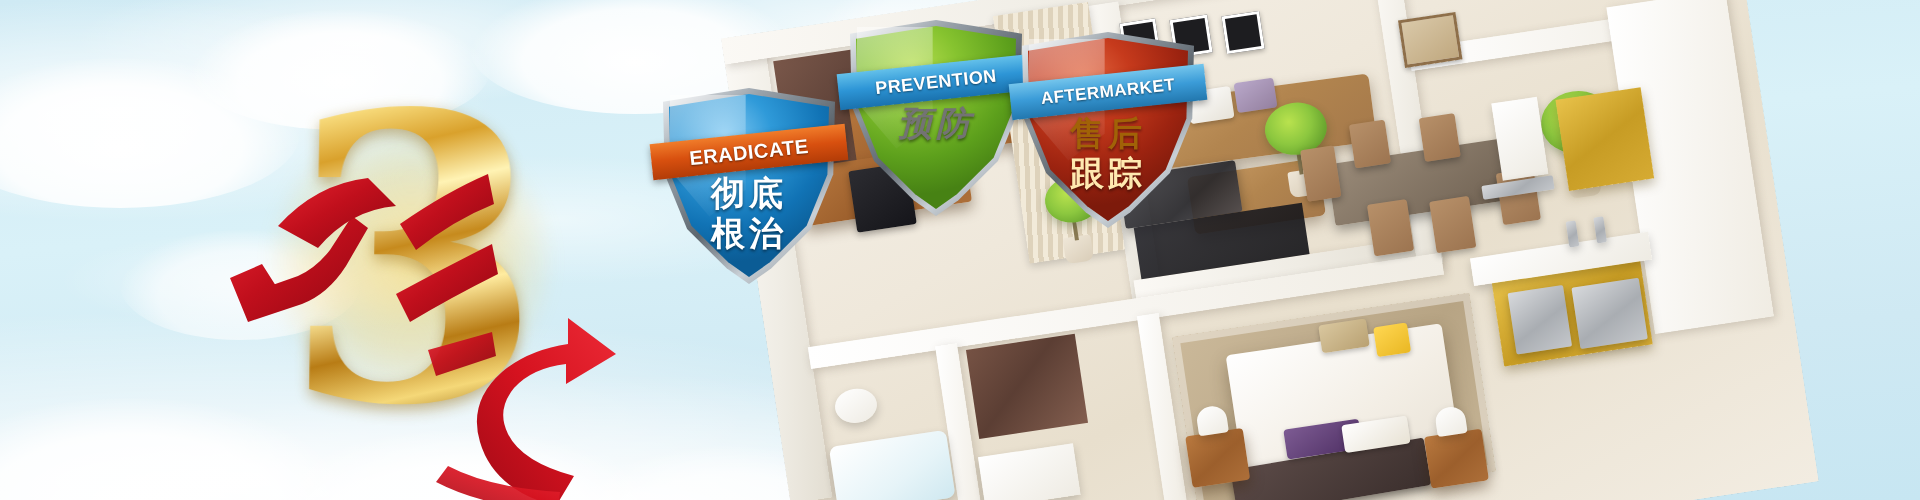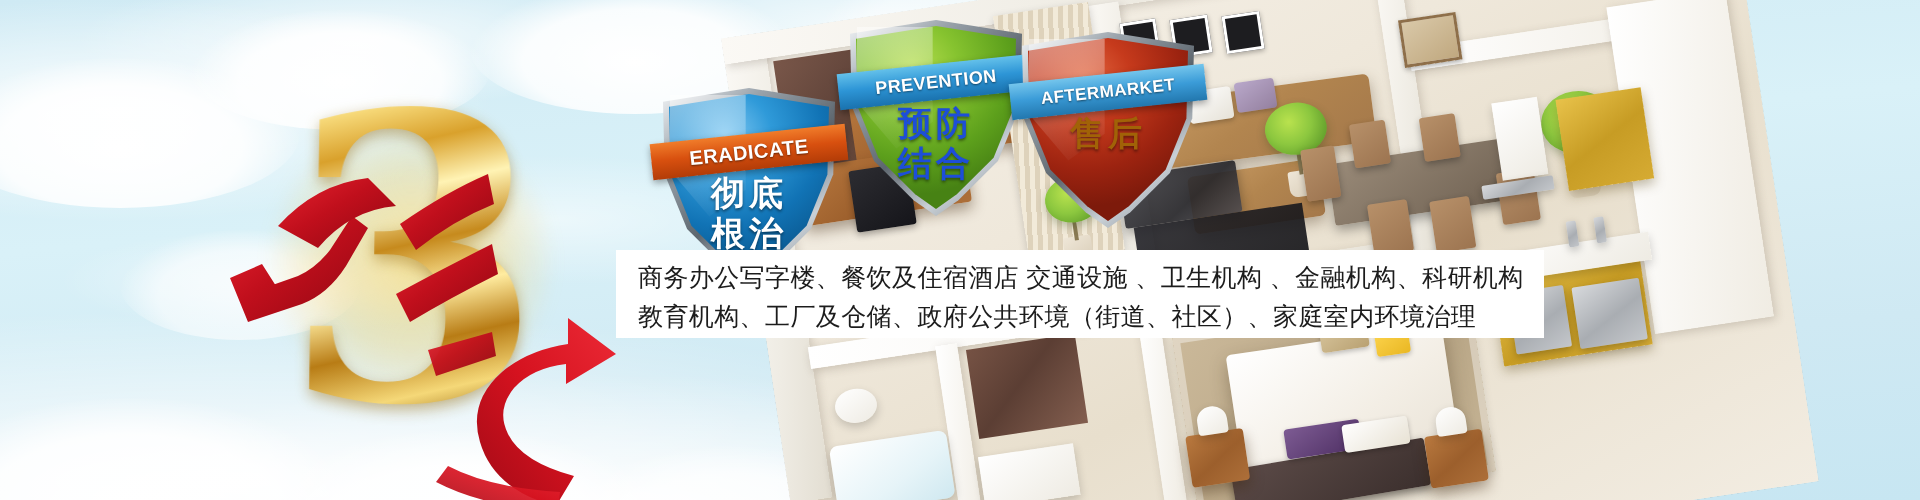--- a/index.html
+++ b/index.html
@@ -237,21 +237,21 @@
   }
 
   
   #shield-eradicate { left:663px; top:88px; }
   #shield-eradicate .face { background:radial-gradient(ellipse 85% 70% at 35% 22%, #7fc8f2 0%, #2f9ad9 34%, #1173b5 72%, #0b5c95 100%); }
   #shield-eradicate .banner { top:46px; background:linear-gradient(180deg,#f07c2a 0%,#d8500f 48%,#b33c07 100%); }
   
   #shield-prevention { left:850px; top:20px; }
   #shield-prevention .face { background:radial-gradient(ellipse 85% 70% at 35% 22%, #b5dd4e 0%, #86c32f 34%, #5da01c 72%, #478214 100%); }
   #shield-prevention .banner { top:44px; background:linear-gradient(180deg,#63c0ea 0%,#2d95d6 48%,#1a72ae 100%); }
-  #shield-prevention .cn { color:#1d4ed8; }
+  #shield-prevention .cn { color:#737373;font-style:italic; }
   
   #shield-aftermarket { left:1022px; top:32px; }
   #shield-aftermarket .face { background:radial-gradient(ellipse 85% 70% at 35% 22%, #e2663f 0%, #c63a1c 34%, #9c2310 72%, #7d1a0b 100%); }
   #shield-aftermarket .banner { top:42px; background:linear-gradient(180deg,#74c5ec 0%,#3b9cd8 48%,#2277ae 100%); }
 
   
   #text-panel {
     position:absolute;
     left:616px; top:250px;
     width:928px; height:88px;
@@ -428,32 +428,28 @@
   </div>
 
   <div class="shield" id="shield-prevention">
     <div class="rim"></div>
     <div class="face"></div>
     <div class="gloss"></div>
     <div class="banner">
       <span style="font-size:18px;">PREVENTION</span>
     </div>
     <div class="cn" style="top:86px; font-size:34px; letter-spacing:4px;">预防</div>
-    <div class="cn" style="top:126px; font-size:34px; letter-spacing:4px;">结合</div>
   </div>
 
   <div class="shield" id="shield-aftermarket">
     <div class="rim"></div>
     <div class="face"></div>
     <div class="gloss"></div>
     <div class="banner">
       <span style="font-size:17px;">AFTERMARKET</span>
     </div>
     <div class="cn" style="top:84px; font-size:34px; letter-spacing:4px; color:#a16207;text-align:center;">售后</div>
-  </div>
-
-  <div id="text-panel">
-    <div class="line">商务办公写字楼、餐饮及住宿酒店 交通设施 、卫生机构 、金融机构、科研机构</div>
-    <div class="line">教育机构、工厂及仓储、政府公共环境（街道、社区）、家庭室内环境治理</div>
-  </div>
+    <div class="cn" style="top:124px; font-size:34px; letter-spacing:4px; color:#ffe9b0;">跟踪</div>
+  </div>
+
 
 
 </div>
 
 </body></html>

